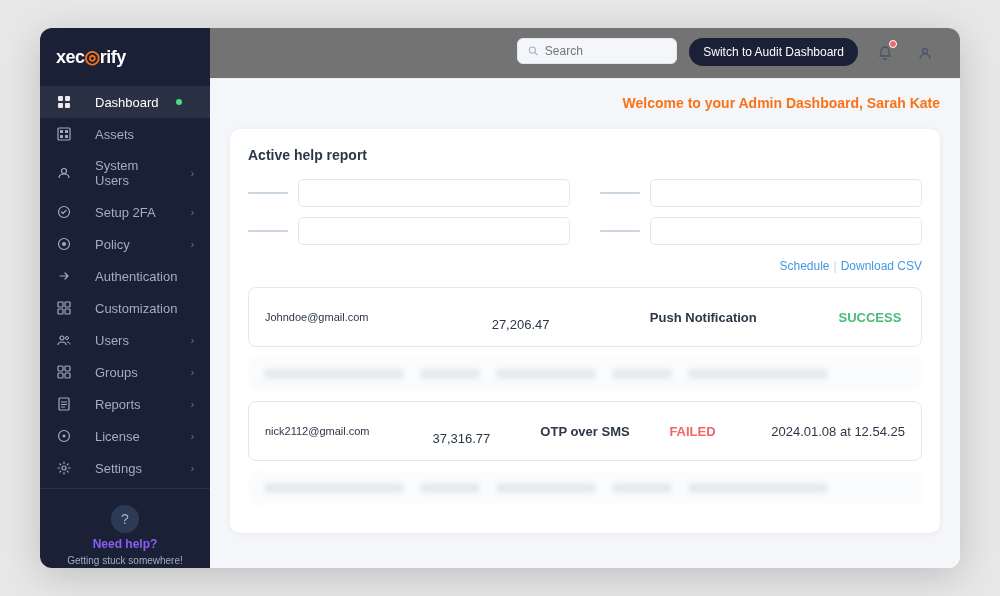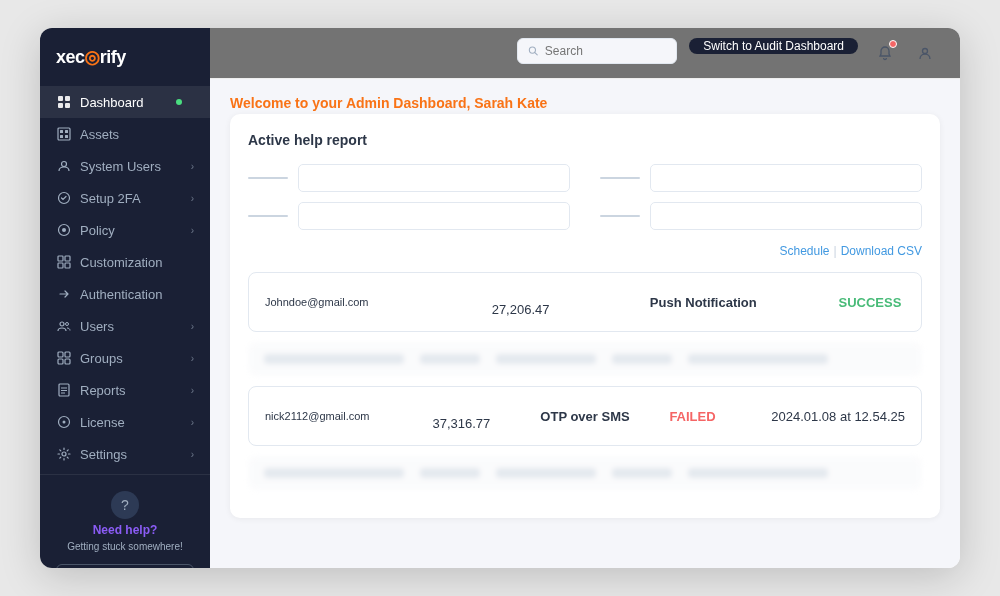--- a/index.html
+++ b/index.html
@@ -50,21 +50,21 @@
     }
 
     .sidebar-nav {
       flex: 1;
       padding: 4px 0;
     }
 
     .nav-item {
       display: flex;
       align-items: center;
-      gap: 8px;
+      gap: 23px;
       padding: 8px 16px;
       cursor: pointer;
       color: #a0aec0;
       font-size: 13px;
       font-weight: 400;
       border-radius: 0;
       position: relative;
       transition: background 0.15s;
     }
 
@@ -191,21 +191,21 @@
       color: #718096;
       outline: none;
       width: 100%;
     }
 
     .audit-btn {
       background: #1a2035;
       color: #fff;
       border: none;
       border-radius: 14px;
-      padding: 1px 14px;
+      padding: 7px 14px;
       font-size: 12px;
       font-weight: 500;
       cursor: pointer;
       white-space: nowrap;
     }
 
     .topbar-icons {
       display: flex;
       align-items: center;
       gap: 10px;
@@ -237,21 +237,22 @@
     
     .dashboard-area {
       flex: 1;
       padding: 16px 20px;
       overflow-y: auto;
     }
 
     .welcome-text {
       font-size: 14px;
       color: #4a5568;
-      margin-bottom: 3px;
+      margin-bottom: 18px;
+      text-align: right;
     }
 
     .welcome-text span {
       color: #f97316;
       font-weight: 600;
     }
 
     .report-card {
       background: #fff;
       border-radius: 10px;
@@ -446,36 +447,36 @@
             <circle cx="7" cy="7" r="2" fill="#a0aec0"></circle>
           </svg>
         </span>
         <span class="nav-label">Policy</span>
         <span class="nav-arrow" style="color:#a0aec0;">›</span>
       </div>
 
       <div class="nav-item">
         <span class="nav-icon">
           <svg width="14" height="14" viewBox="0 0 14 14" fill="none">
+            <path d="M3 7h8M8 4l3 3-3 3" stroke="#a0aec0" stroke-width="1.2" stroke-linecap="round" stroke-linejoin="round"></path>
+          </svg>
+        </span>
+        <span class="nav-label">Authentication</span>
+      </div>
+
+      <div class="nav-item">
+        <span class="nav-icon">
+          <svg width="14" height="14" viewBox="0 0 14 14" fill="none">
             <rect x="1" y="1" width="5" height="5" rx="0.8" stroke="#a0aec0" stroke-width="1.2" fill="none"></rect>
             <rect x="8" y="1" width="5" height="5" rx="0.8" stroke="#a0aec0" stroke-width="1.2" fill="none"></rect>
             <rect x="1" y="8" width="5" height="5" rx="0.8" stroke="#a0aec0" stroke-width="1.2" fill="none"></rect>
             <rect x="8" y="8" width="5" height="5" rx="0.8" stroke="#a0aec0" stroke-width="1.2" fill="none"></rect>
           </svg>
         </span>
         <span class="nav-label">Customization</span>
-      </div>
-
-      <div class="nav-item">
-        <span class="nav-icon">
-          <svg width="14" height="14" viewBox="0 0 14 14" fill="none">
-            <path d="M3 7h8M8 4l3 3-3 3" stroke="#a0aec0" stroke-width="1.2" stroke-linecap="round" stroke-linejoin="round"></path>
-          </svg>
-        </span>
-        <span class="nav-label">Authentication</span>
       </div>
 
       <div class="nav-item">
         <span class="nav-icon">
           <svg width="14" height="14" viewBox="0 0 14 14" fill="none">
             <circle cx="5" cy="5" r="2" stroke="#a0aec0" stroke-width="1.2" fill="none"></circle>
             <circle cx="10" cy="5" r="1.5" stroke="#a0aec0" stroke-width="1" fill="none"></circle>
             <path d="M1 12c0-2 1.8-3 4-3s4 1 4 3" stroke="#a0aec0" stroke-width="1.2" fill="none"></path>
             <path d="M10 9c1.5 0 3 0.8 3 2.5" stroke="#a0aec0" stroke-width="1" fill="none"></path>
           </svg>

